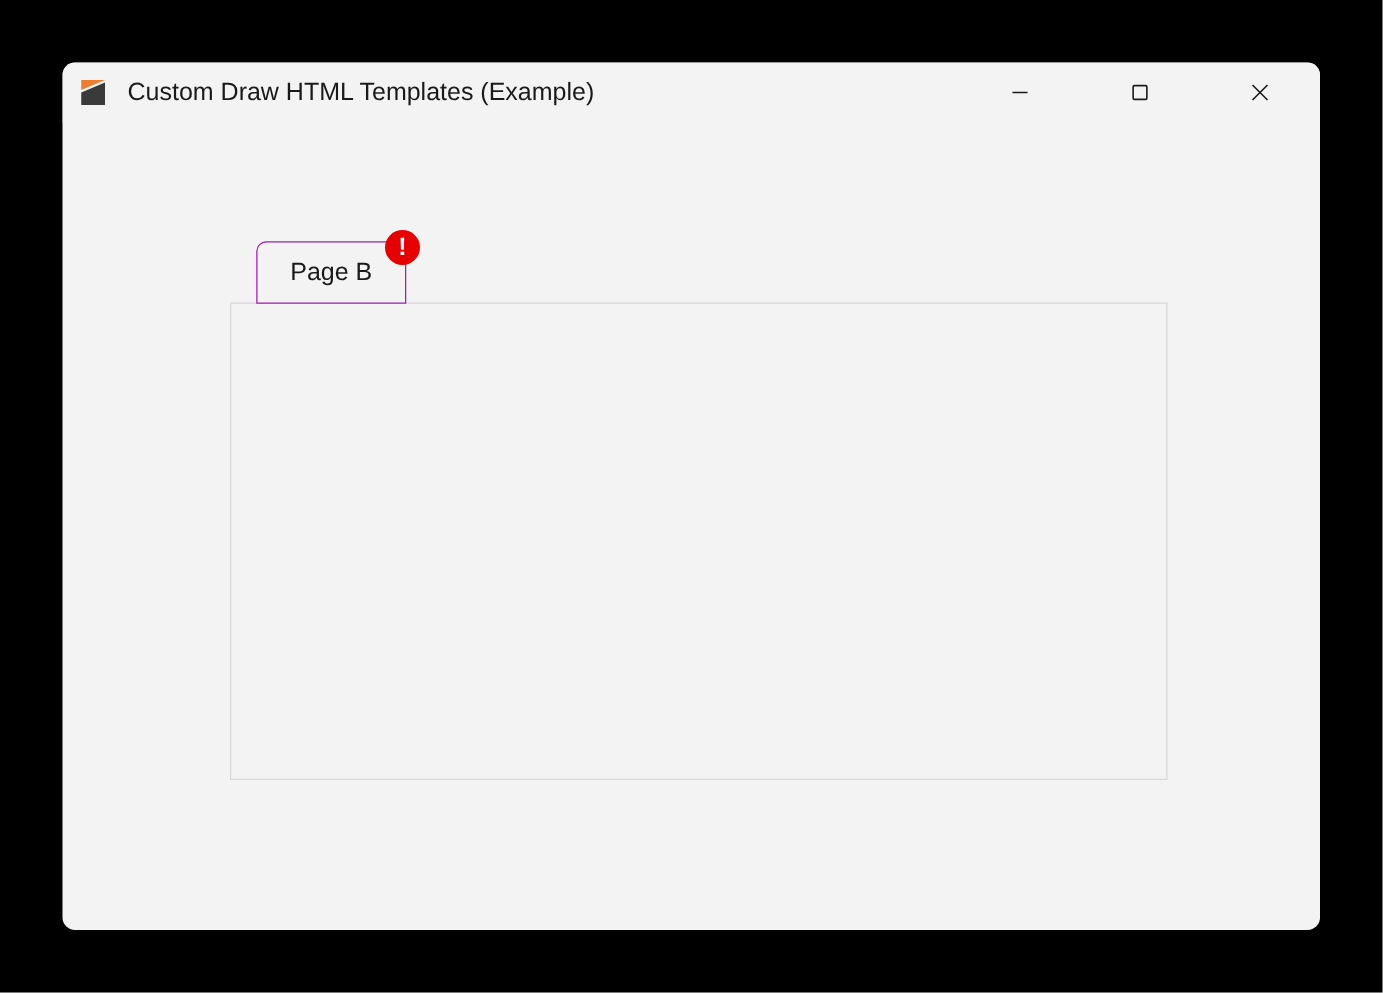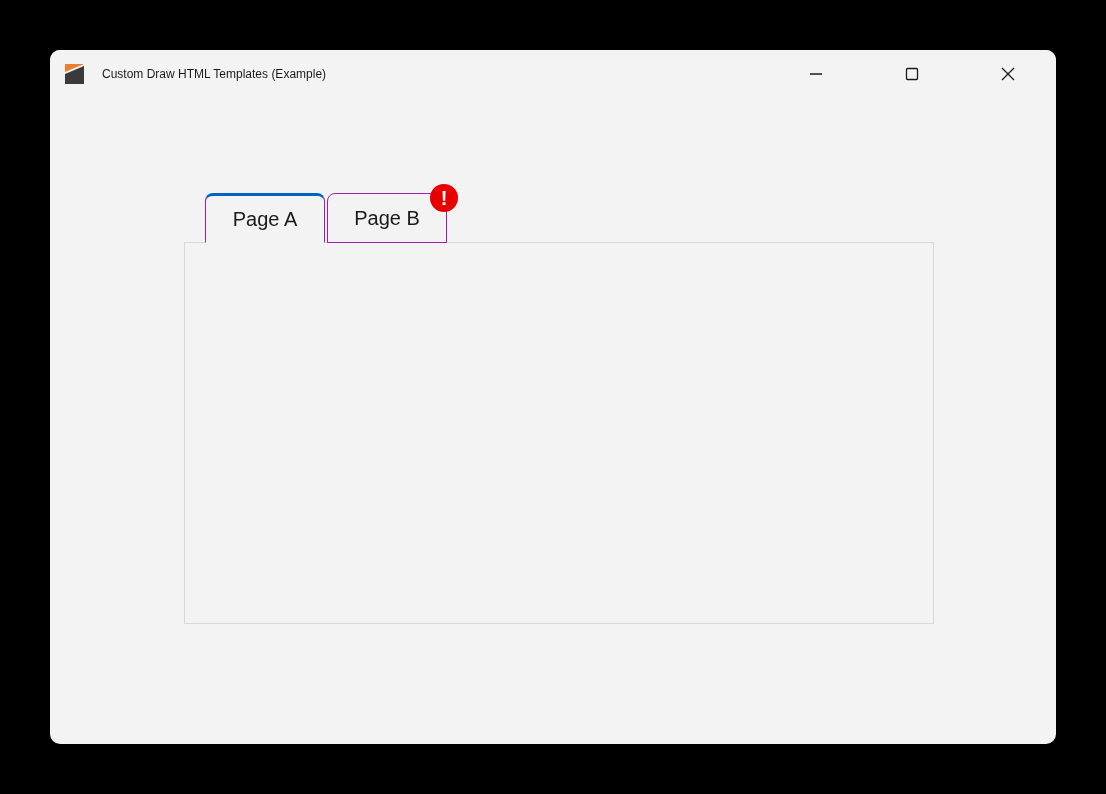--- a/index.html
+++ b/index.html
@@ -30,21 +30,21 @@
     padding-left: 14px;
     background: #f3f3f3;
   }
   .app-icon {
     width: 22px;
     height: 22px;
     margin-right: 16px;
     flex-shrink: 0;
   }
   .window-title {
-    font-size: 12px;
+    font-size: 20px;
     color: #1a1a1a;
     flex: 1;
     white-space: nowrap;
   }
   .win-controls {
     display: flex;
     height: 100%;
   }
   .win-btn {
     width: 96px;
@@ -161,23 +161,20 @@
           <line x1="13" y1="1" x2="1" y2="13" stroke="#1a1a1a" stroke-width="1.3"></line>
         </svg>
       </div>
     </div>
   </div>
 
   <div class="client-area">
 
     <div class="tabstrip">
 
-      <div class="tab active">
-        <span>Page A</span>
-      </div>
 
       <div class="tab inactive">
         <span>Page B</span>
         <span class="tab-badge">!</span>
       </div>
 
     </div>
 
     <div class="tabpage"></div>
 

